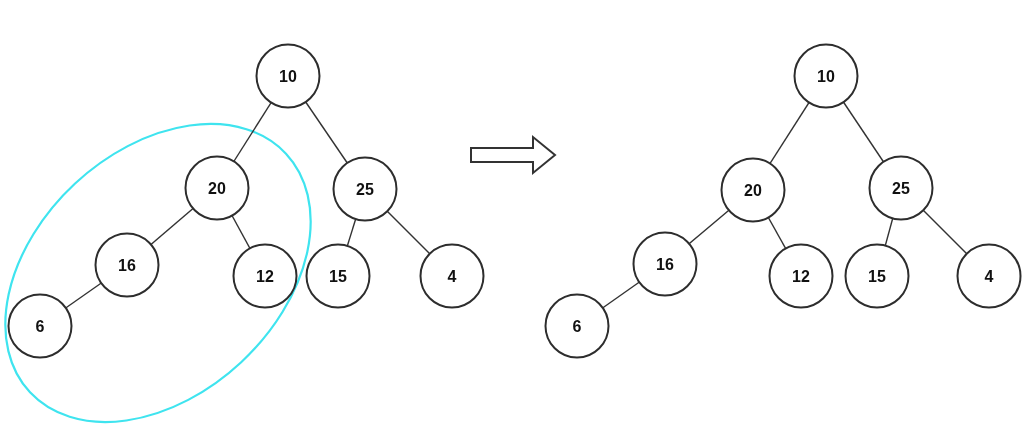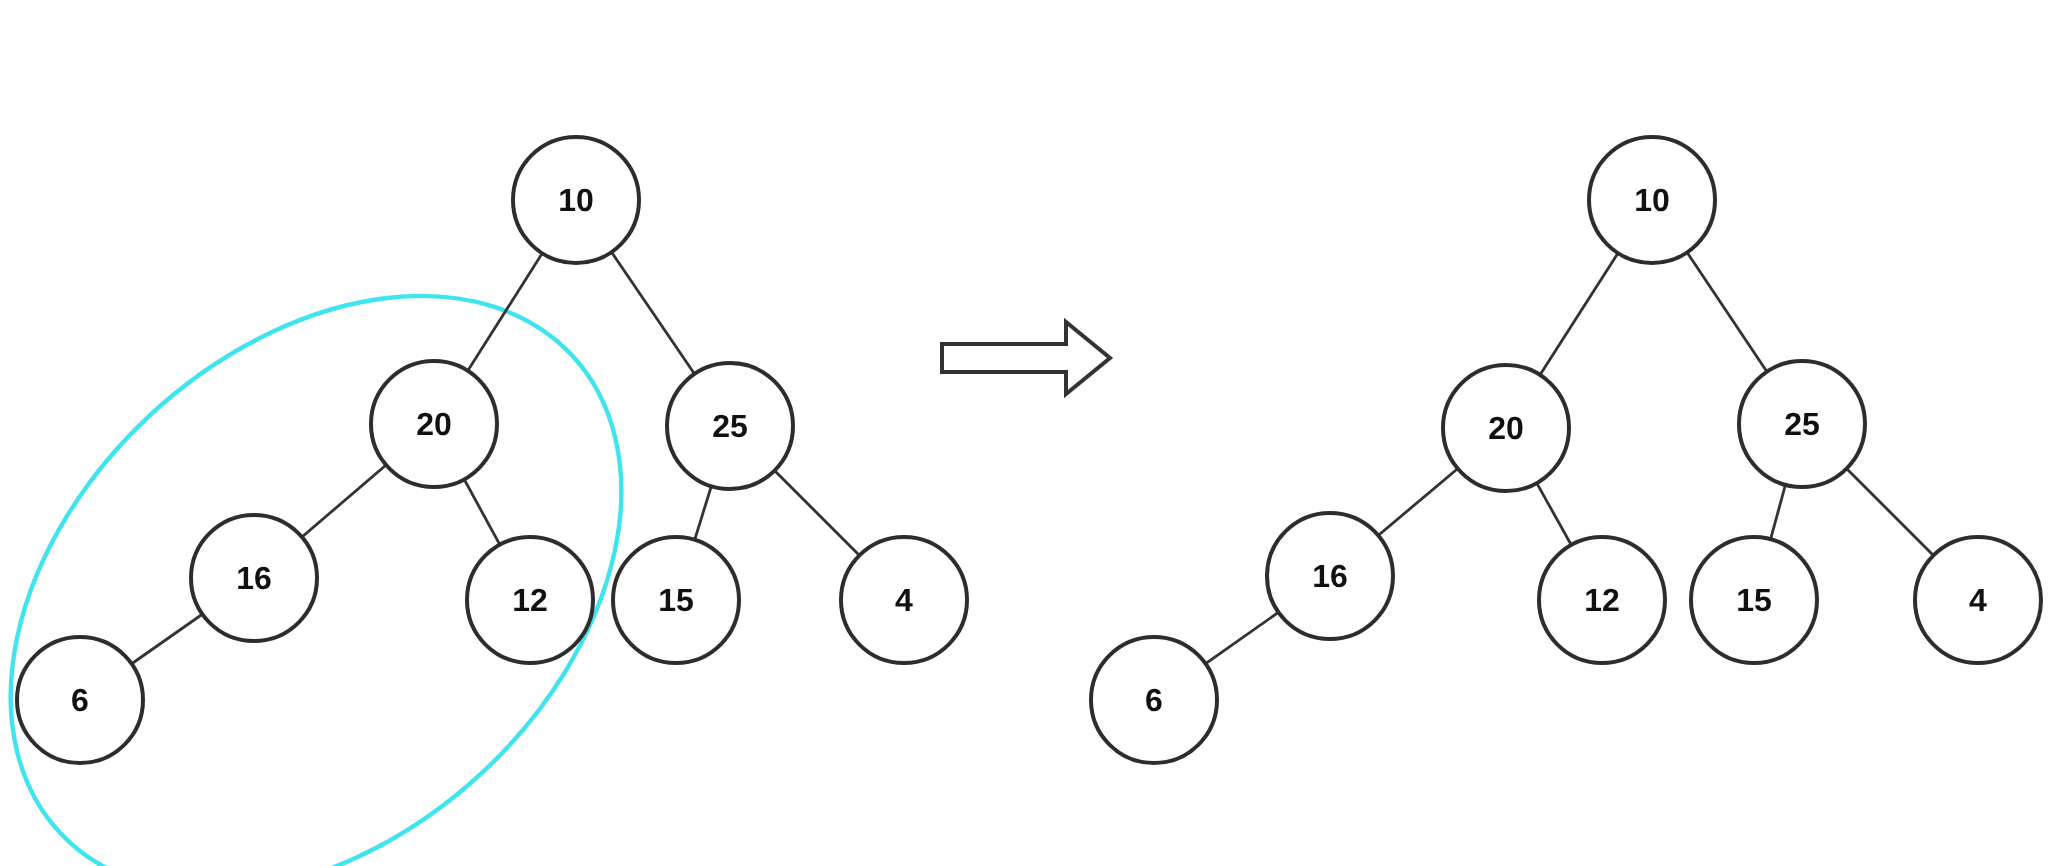--- a/index.html
+++ b/index.html
@@ -9,21 +9,20 @@
     width: 1024px;
     height: 433px;
     overflow: hidden;
     font-family: "Liberation Sans", sans-serif;
   }
   .canvas {
     position: relative;
     width: 1024px;
     height: 321px;
     background: #ffffff;
-    margin-top: 24px;
   }
   svg {
     display: block;
     width: 1024px;
     height: 433px;
   }
   svg text {
     font-family: "Liberation Sans", "DejaVu Sans", sans-serif;
     font-weight: bold;
     user-select: none;

